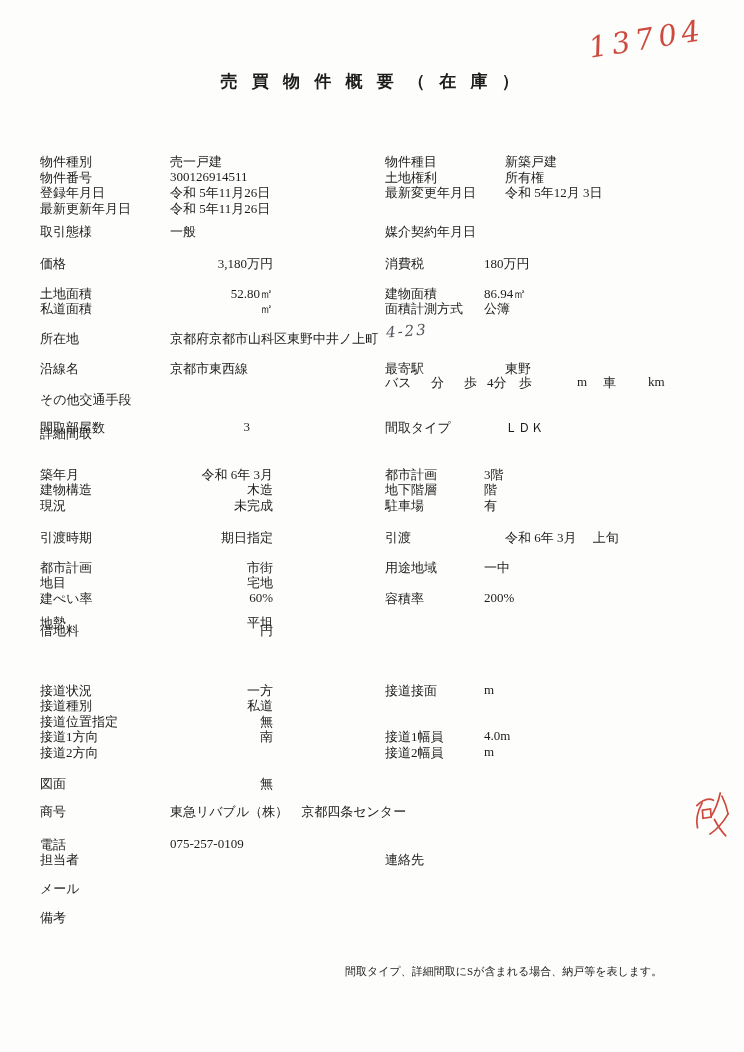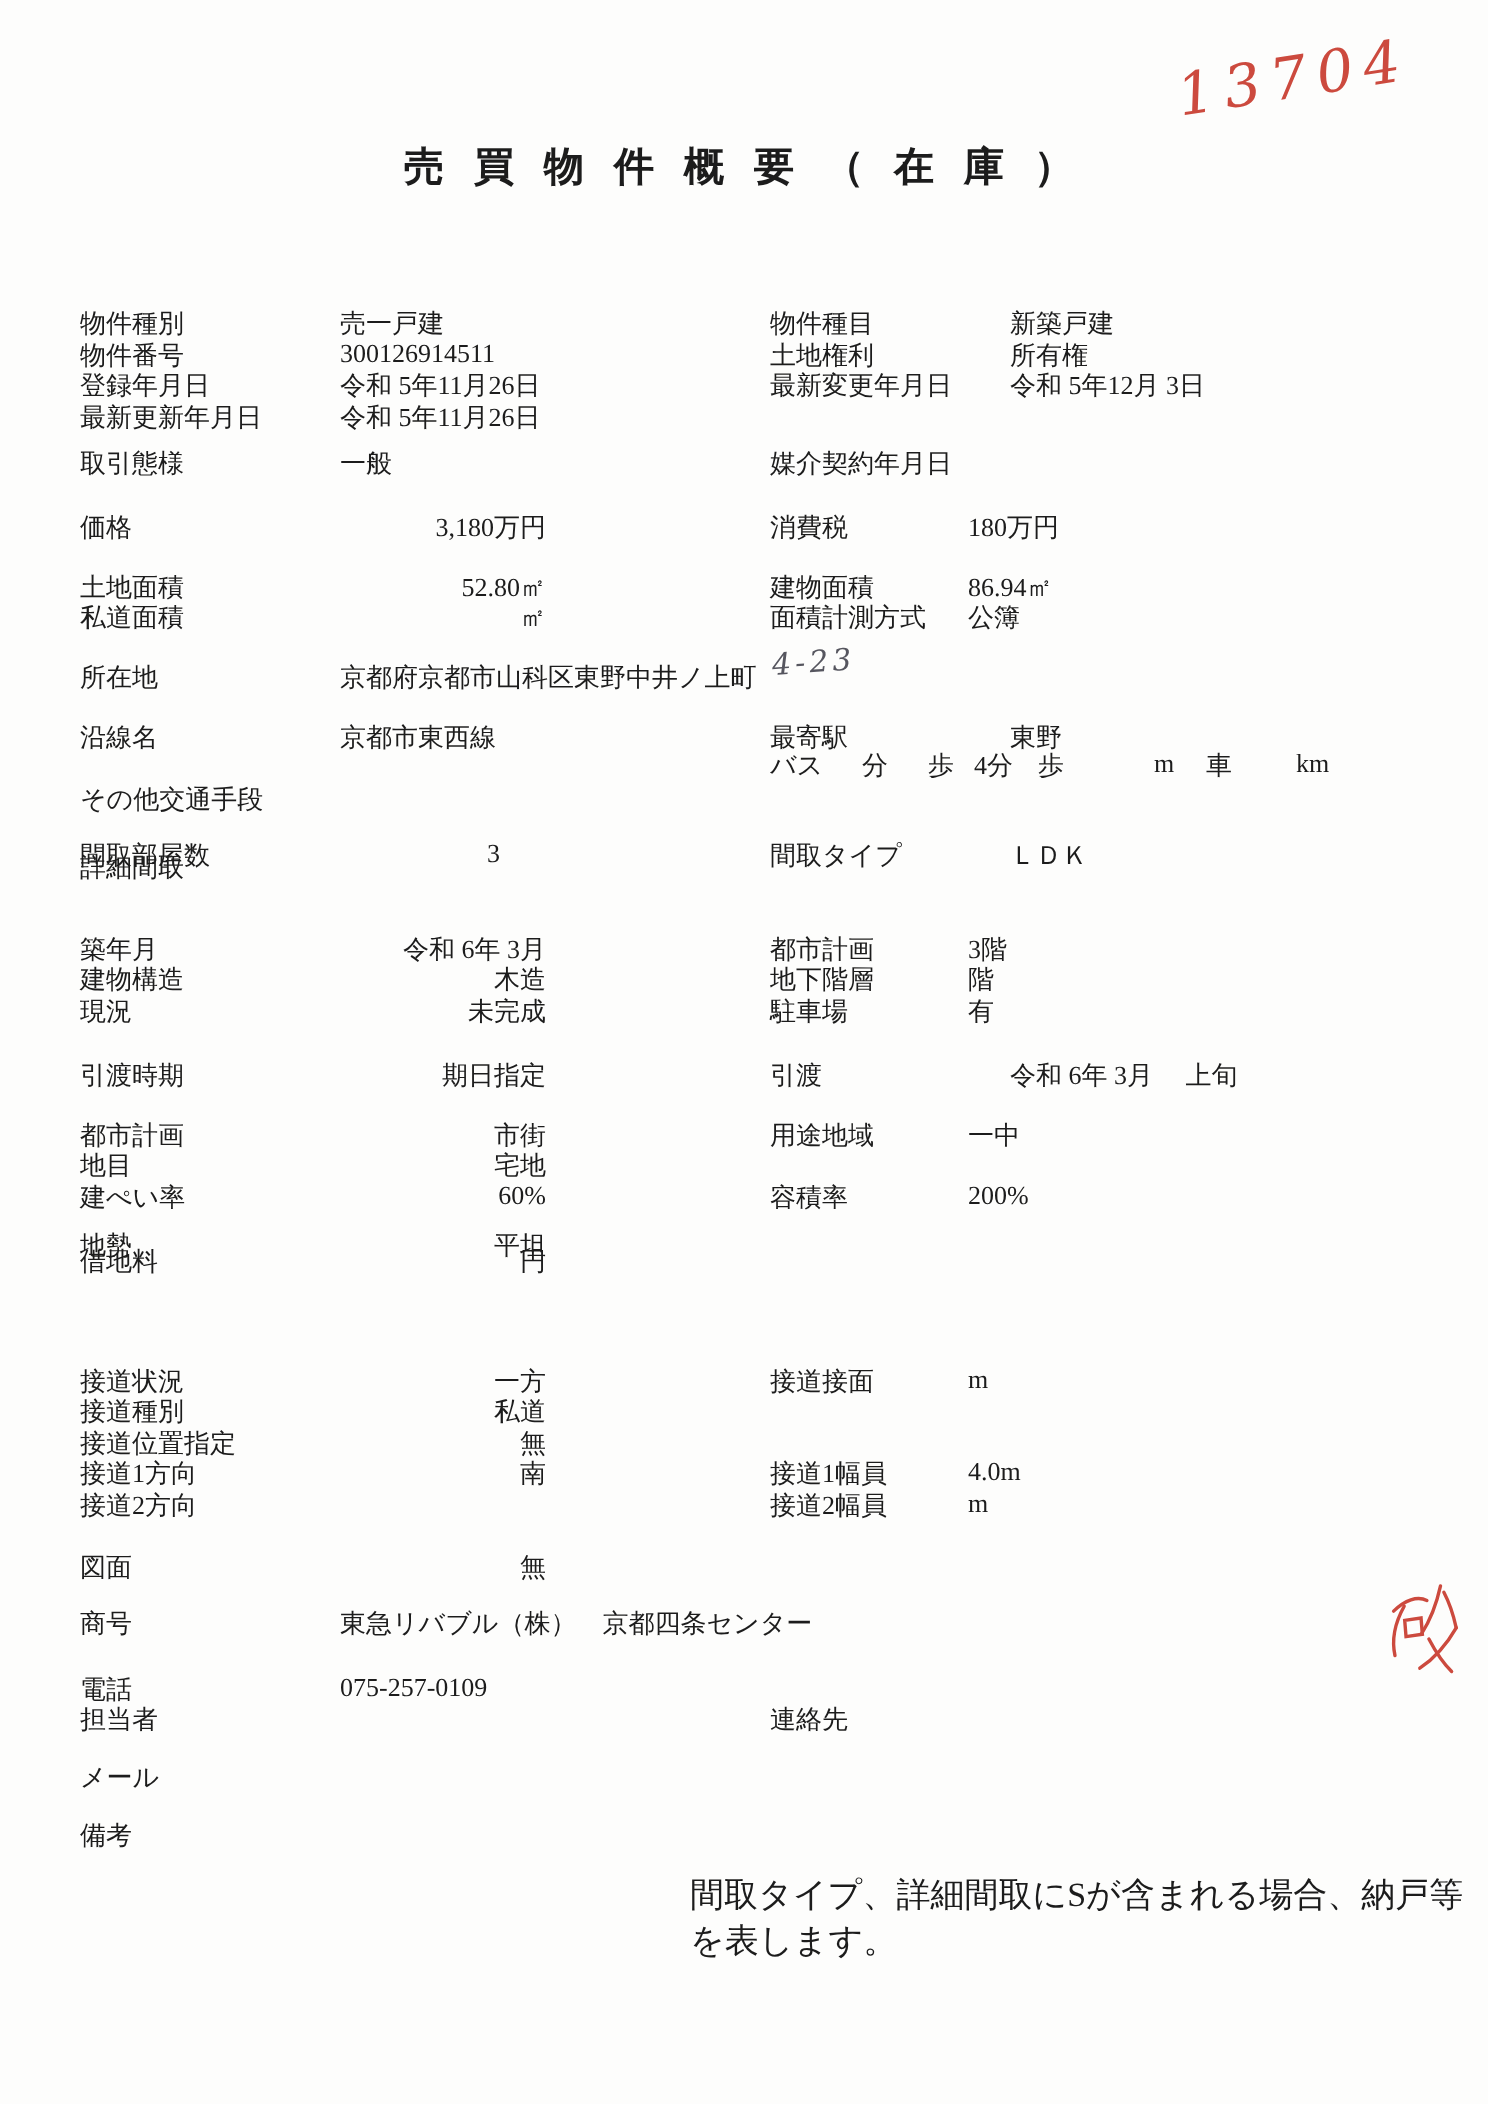--- a/index.html
+++ b/index.html
@@ -17,36 +17,36 @@
   .l1{position:absolute;left:40px;}
   .v1r{position:absolute;left:140px;width:133px;text-align:right;}
   .v1r.narrow{width:110px;}
   .v1l{position:absolute;left:170px;}
   .l2{position:absolute;left:385px;}
   .v2r{position:absolute;left:484px;width:172px;text-align:left;}
   .v2l{position:absolute;left:505px;}
   .tok{position:absolute;}
   #title{
     position:absolute;top:70px;left:0;width:744px;
-    text-align:center;font-size:20px;font-weight:bold;letter-spacing:5px;
+    text-align:center;font-size:17px;font-weight:bold;letter-spacing:5px;
   }
   #hand-number{
     position:absolute;top:20px;left:588px;width:140px;
     color:#cc4a3e;font-size:29px;font-style:italic;letter-spacing:5px;
     transform:rotate(-9deg);
     font-family:"DejaVu Serif",serif;
   }
   #hand-address{
     position:absolute;top:322px;left:386px;
     color:#56565f;font-size:15px;font-style:italic;letter-spacing:2px;
     transform:rotate(-4deg);
     font-family:"DejaVu Serif",serif;
   }
   #red-scribble{position:absolute;top:784px;left:688px;transform:rotate(6deg);}
-  #footer-note{position:absolute;top:936px;left:345px;font-size:17px;}
+  #footer-note{position:absolute;top:964px;left:345px;font-size:11px;}
 </style>
 </head>
 <body>
 
 <div id="page">
 
   <div id="hand-number">13704</div>
 
   <div id="title">売 買 物 件 概 要 （ 在 庫 ）</div>
 

